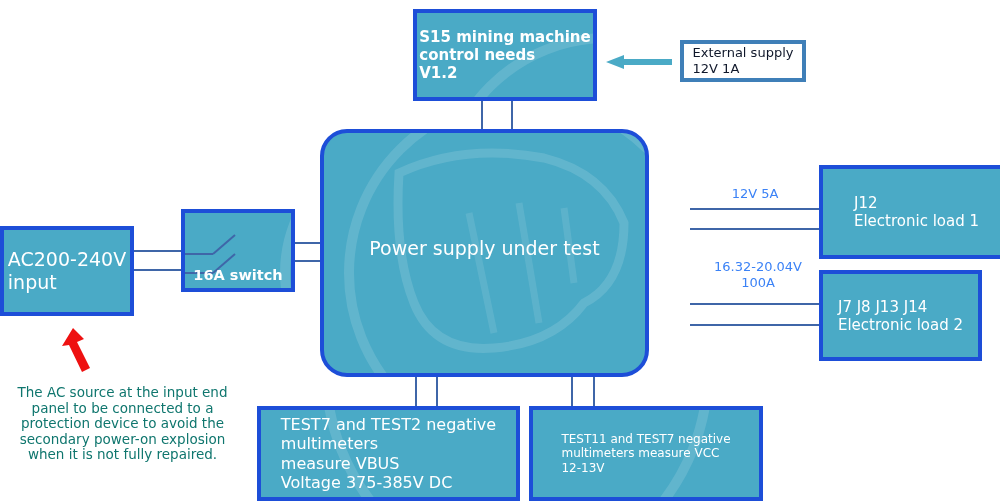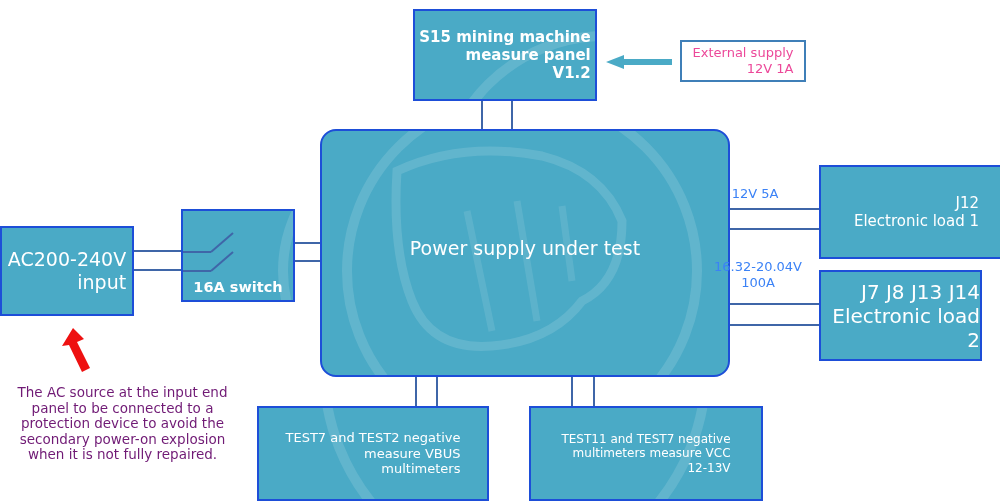--- a/index.html
+++ b/index.html
@@ -1,25 +1,25 @@
 <!DOCTYPE html>
 <html><head>
 <meta charset="utf-8">
 <style>
   html, body { margin: 0; padding: 0; background: #ffffff; }
   body { width: 1000px; height: 503px; position: relative; overflow: hidden;
          font-family: "DejaVu Sans", "Liberation Sans", sans-serif; }
-  .box { position: absolute; background: #4aaac6; border: 2px solid #1d4ed8;
+  .box { position: absolute; background: #4aaac6; border: 4px solid #1d4ed8;
          box-sizing: border-box; color: #ffffff; display: flex; flex-direction: column;
-         align-items: center; justify-content: center; text-align: right; overflow: hidden; }
+         align-items: center; justify-content: center; text-align: left; overflow: hidden; }
   .box .txt { position: relative; z-index: 2; line-height: 1.2; }
   .wm { position: absolute; border-radius: 50%; border: 10px solid rgba(255,255,255,0.13); z-index: 1; pointer-events: none; }
   .wire { position: absolute; background: #3f66a8; }
   .lbl { position: absolute; color: #3b82f6; text-align: center; font-size: 13px; line-height: 1.2; }
-  .note { position: absolute; color: #701a75; text-align: center; font-size: 13.5px; line-height: 1.15; }
+  .note { position: absolute; color: #0f766e; text-align: center; font-size: 13.5px; line-height: 1.15; }
   svg.overlay { position: absolute; left: 0; top: 0; pointer-events: none; }
 </style>
 </head>
 <body>
 
 <div class="wire" style="left:481px;top:100px;width:2px;height:30px;"></div>
 <div class="wire" style="left:511px;top:100px;width:2px;height:30px;"></div>
 
 <div class="wire" style="left:133px;top:250px;width:78px;height:2px;"></div>
 <div class="wire" style="left:133px;top:269px;width:78px;height:2px;"></div>
@@ -34,51 +34,51 @@
 
 <div class="wire" style="left:415px;top:374px;width:2px;height:34px;"></div>
 <div class="wire" style="left:436px;top:374px;width:2px;height:34px;"></div>
 <div class="wire" style="left:571px;top:374px;width:2px;height:34px;"></div>
 <div class="wire" style="left:593px;top:374px;width:2px;height:34px;"></div>
 
 <div class="box" style="left:413px;top:9px;width:184px;height:92px;font-size:15px;font-weight:bold;">
   <div class="wm" style="left:20px;top:20px;width:320px;height:320px;"></div>
   <div class="txt">
     <div>S15 mining machine</div>
-    <div>measure panel</div>
+    <div>control needs</div>
     <div>V1.2</div>
   </div>
 </div>
 
-<div class="box" style="left:680px;top:40px;width:126px;height:42px;background:#ffffff;color:#ec4899;font-size:13px;border-color:#3f7fb8;">
+<div class="box" style="left:680px;top:40px;width:126px;height:42px;background:#ffffff;color:#0f172a;font-size:13px;border-color:#3f7fb8;">
   <div class="txt">
     <div>External supply</div>
     <div>12V 1A</div>
   </div>
 </div>
 
 <div class="box" style="left:0px;top:226px;width:134px;height:90px;font-size:19px;">
   <div class="txt">
     <div>AC200-240V</div>
     <div>input</div>
   </div>
 </div>
 
-<div class="box" style="left:181px;top:209px;width:114px;height:93px;justify-content:flex-end;font-size:14.5px;font-weight:bold;">
+<div class="box" style="left:181px;top:209px;width:114px;height:83px;justify-content:flex-end;font-size:14.5px;font-weight:bold;">
   <div class="wm" style="left:95px;top:-80px;width:260px;height:260px;"></div>
   <svg width="114" height="93" style="position:absolute;left:-2px;top:-2px;z-index:2;">
     <line x1="0" y1="43" x2="30" y2="43" stroke="#3f66a8" stroke-width="2"></line>
     <line x1="30" y1="43" x2="52" y2="24" stroke="#3f66a8" stroke-width="2"></line>
     <line x1="0" y1="62" x2="30" y2="62" stroke="#3f66a8" stroke-width="2"></line>
     <line x1="30" y1="62" x2="52" y2="43" stroke="#3f66a8" stroke-width="2"></line>
   </svg>
   <div class="txt" style="margin-bottom:4px;">16A switch</div>
 </div>
 
-<div class="box" style="left:320px;top:129px;width:410px;height:248px;border-radius:16px;font-size:19px;">
+<div class="box" style="left:320px;top:129px;width:329px;height:248px;border-radius:27px;font-size:19px;">
   <div class="wm" style="left:20px;top:-40px;width:340px;height:340px;"></div>
   <svg width="371" height="248" style="position:absolute;left:0;top:0;z-index:1;">
     <path d="M75 40 Q140 10 220 25 Q280 40 300 90 Q300 150 260 170 Q230 210 170 215 Q110 220 90 170 Q70 120 75 40 Z" fill="none" stroke="rgba(255,255,255,0.13)" stroke-width="9"></path>
     <path d="M145 80 L170 200 M195 70 L215 190 M240 75 L250 150" fill="none" stroke="rgba(255,255,255,0.1)" stroke-width="7"></path>
   </svg>
   <div class="txt" style="margin-top:-10px;">Power supply under test</div>
 </div>
 
 <div class="lbl" style="left:700px;top:186px;width:110px;">12V 5A</div>
 <div class="lbl" style="left:690px;top:259px;width:120px;padding-left:8px;">
@@ -86,33 +86,34 @@
   <div>100A</div>
 </div>
 
 <div class="box" style="left:819px;top:165px;width:195px;height:94px;font-size:15px;">
   <div class="txt">
     <div>J12</div>
     <div>Electronic load 1</div>
   </div>
 </div>
 
-<div class="box" style="left:819px;top:270px;width:163px;height:91px;font-size:20px;">
+<div class="box" style="left:819px;top:270px;width:163px;height:91px;font-size:15px;">
   <div class="txt">
     <div>J7 J8 J13 J14</div>
     <div>Electronic load 2</div>
   </div>
 </div>
 
-<div class="box" style="left:257px;top:406px;width:232px;height:95px;font-size:13px;">
+<div class="box" style="left:257px;top:406px;width:263px;height:95px;font-size:16px;">
   <div class="wm" style="left:60px;top:-260px;width:420px;height:420px;"></div>
   <div class="txt">
     <div>TEST7 and TEST2 negative</div>
+    <div>multimeters</div>
     <div>measure VBUS</div>
-    <div>multimeters</div>
+    <div>Voltage 375-385V DC</div>
   </div>
 </div>
 
 <div class="box" style="left:529px;top:406px;width:234px;height:95px;font-size:12px;">
   <div class="wm" style="left:-260px;top:-260px;width:420px;height:420px;"></div>
   <div class="txt">
     <div>TEST11 and TEST7 negative</div>
     <div>multimeters measure VCC</div>
     <div>12-13V</div>
   </div>

